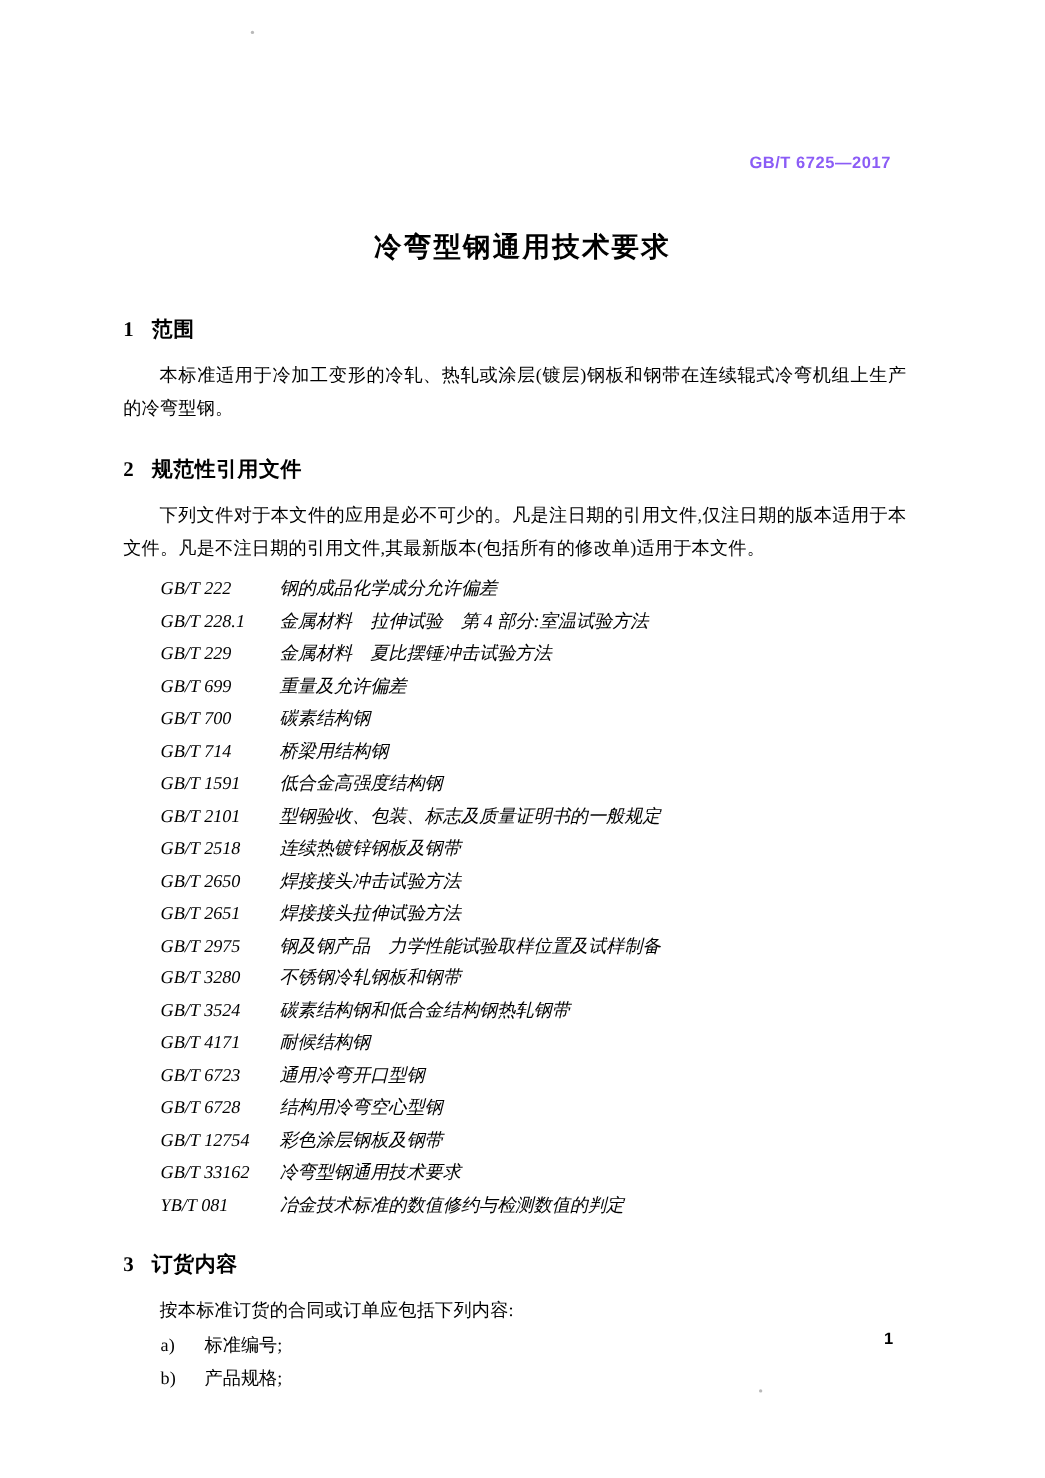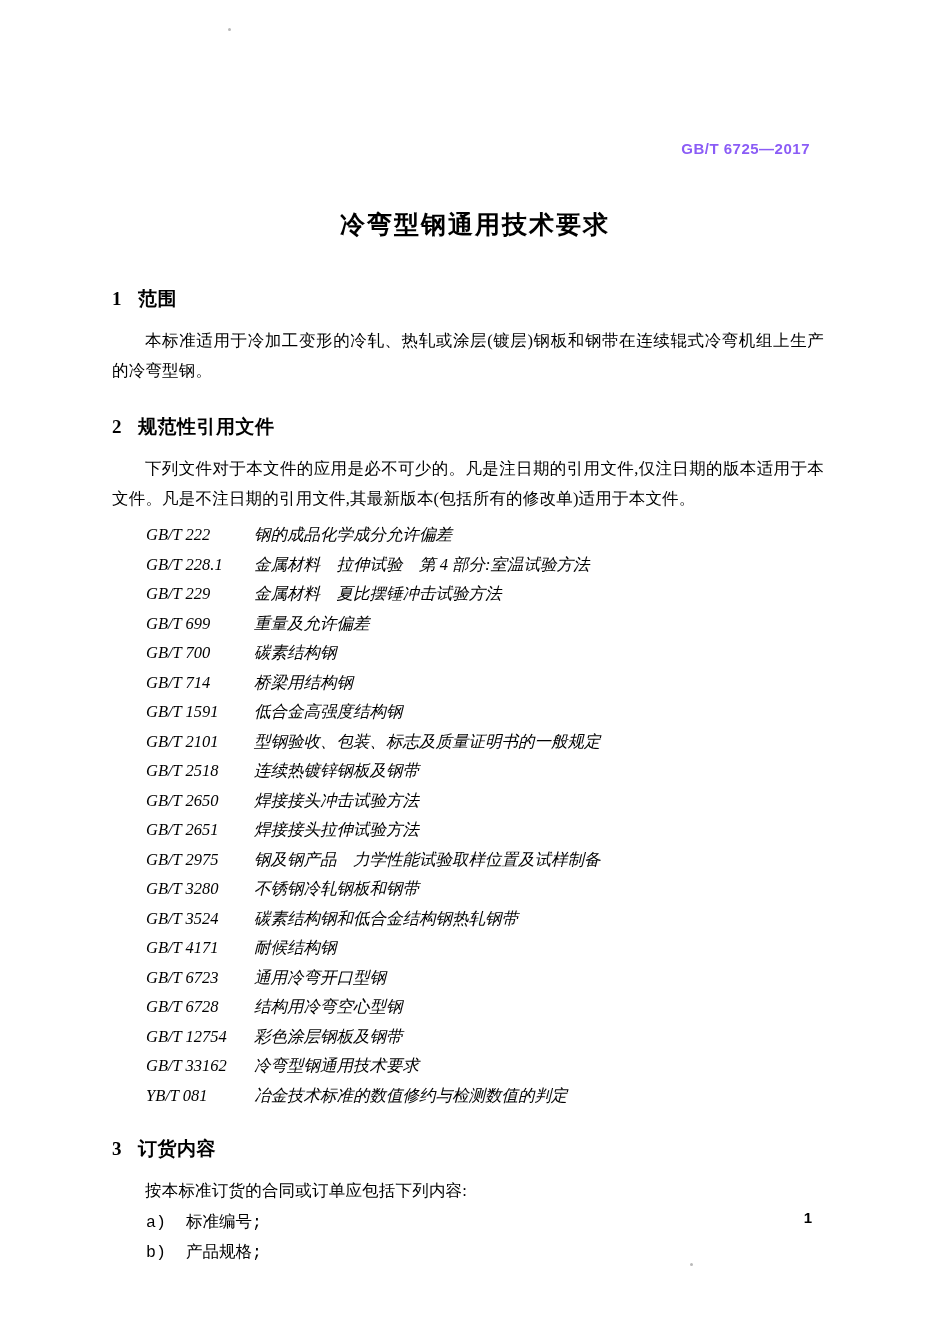--- a/index.html
+++ b/index.html
@@ -93,21 +93,20 @@
   }
   .order-list {
     margin: 0;
     padding: 0;
     list-style: none;
   }
   .order-list li {
     font-size: 16.5px;
     line-height: 30px;
     padding-left: 34px;
-    font-family: Liberation Mono, monospace;
   }
   .order-list li .lbl {
     display: inline-block;
     width: 40px;
   }
   .page-num {
     position: absolute;
     bottom: 118px;
     right: 138px;
     font-family: "Liberation Sans", sans-serif;

